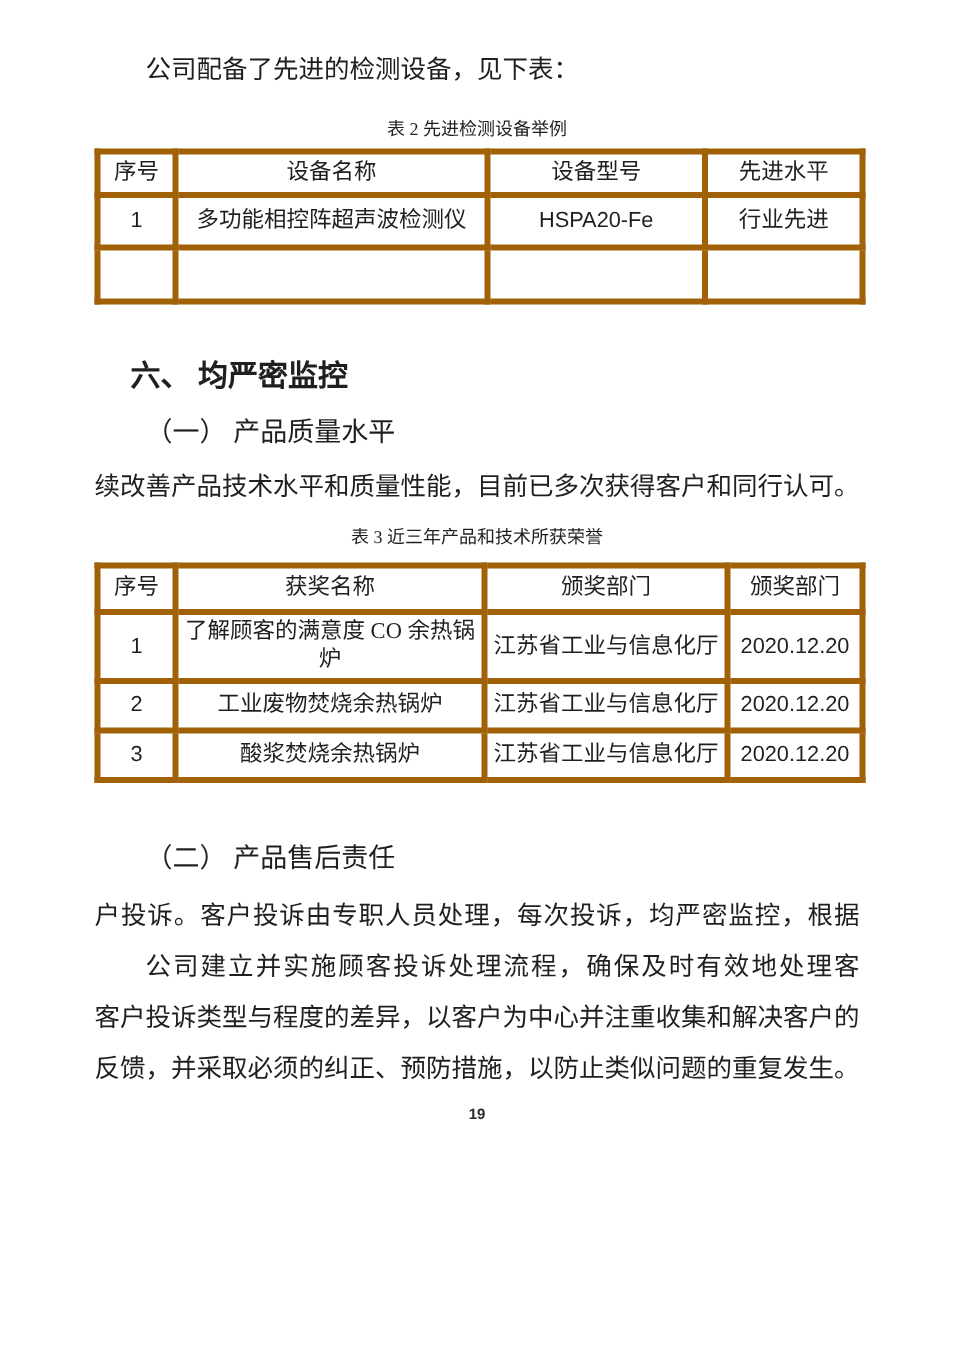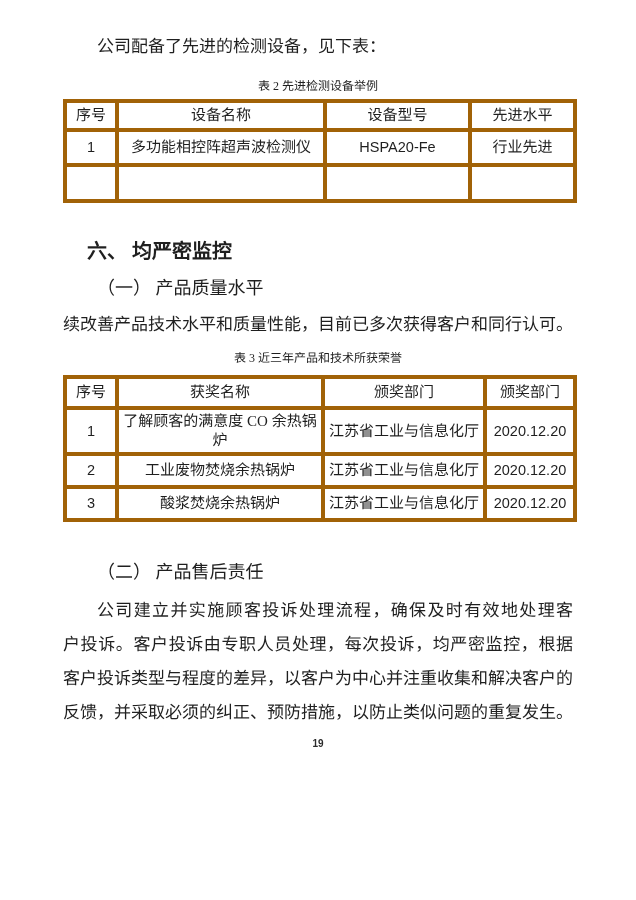--- a/index.html
+++ b/index.html
@@ -174,22 +174,22 @@
         <td>酸浆焚烧余热锅炉</td>
         <td>江苏省工业与信息化厅</td>
         <td class="latin">2020.12.20</td>
       </tr>
     </tbody>
       </table>
 
     <div class="sub-heading second">（二） 产品售后责任</div>
 
     <div class="para para2 p2">
+      <div class="line">户投诉。客户投诉由专职人员处理，每次投诉，均严密监控，根据</div>
       <div class="line first">公司建立并实施顾客投诉处理流程，确保及时有效地处理客</div>
-      <div class="line">户投诉。客户投诉由专职人员处理，每次投诉，均严密监控，根据</div>
       <div class="line">客户投诉类型与程度的差异，以客户为中心并注重收集和解决客户的</div>
       <div class="line">反馈，并采取必须的纠正、预防措施，以防止类似问题的重复发生。</div>
     </div>
 
     <div class="page-number">19</div>
 
   </div>
 </div>
 
 </body></html>

